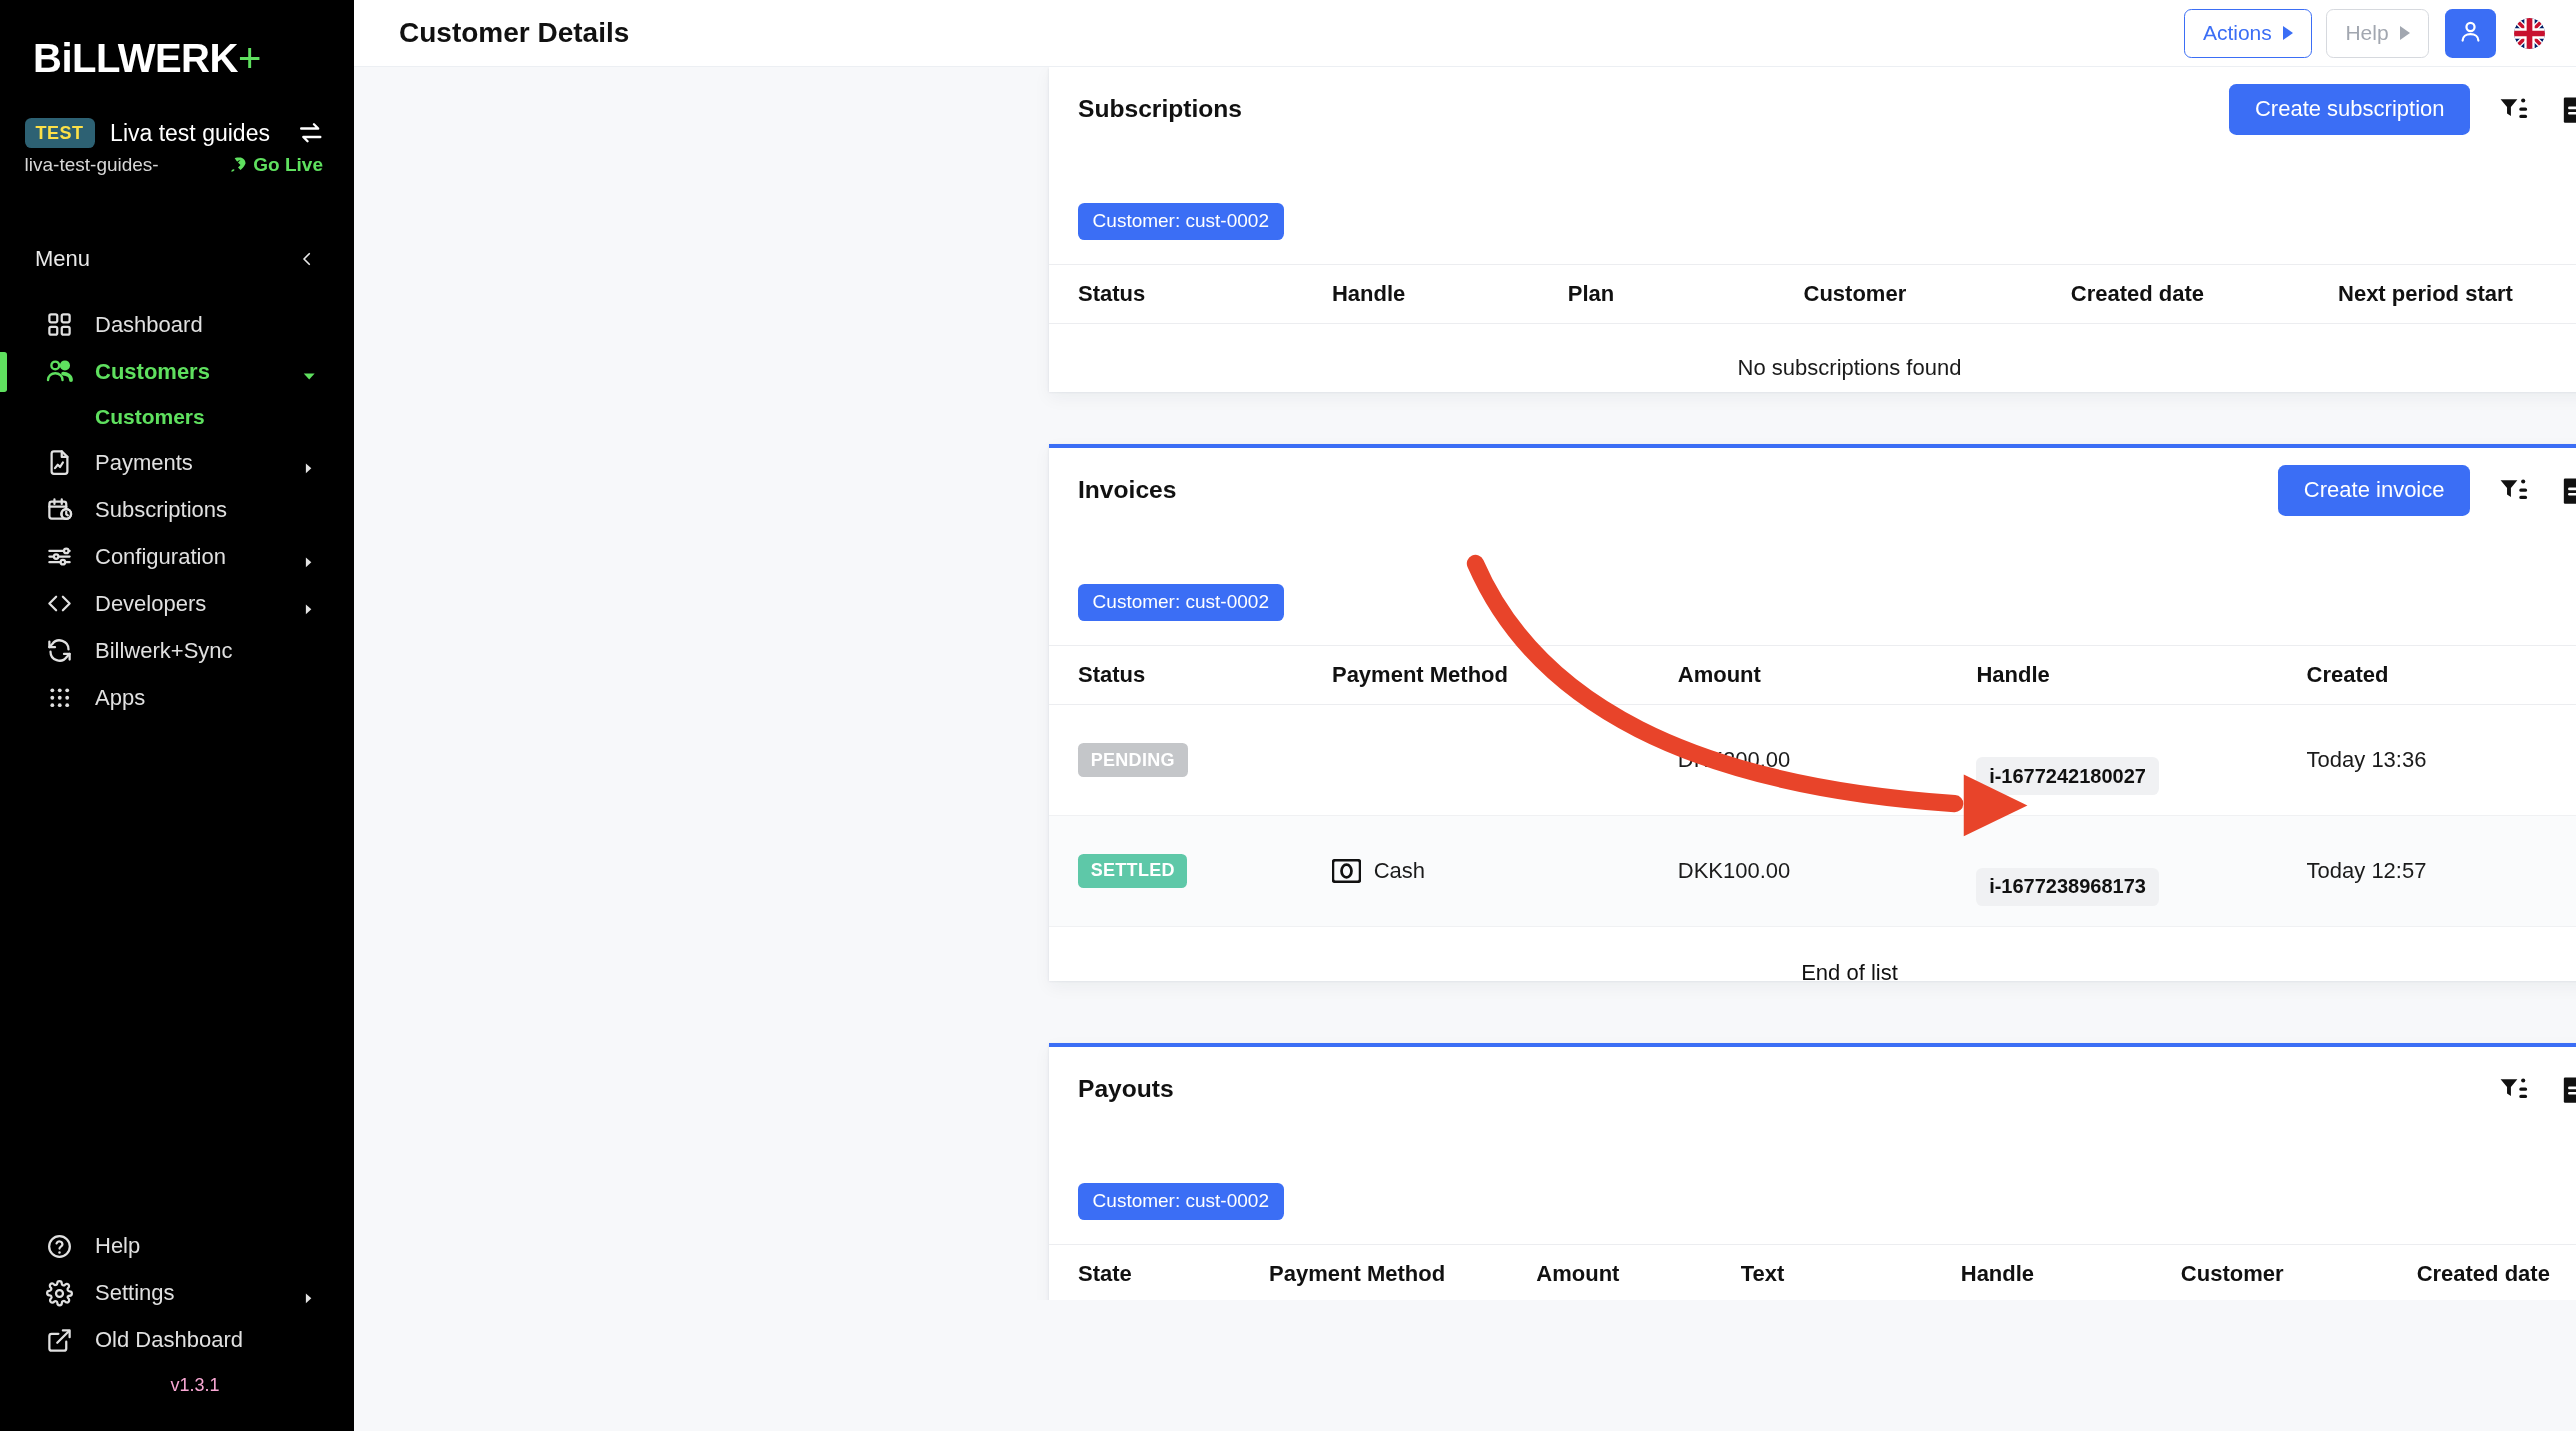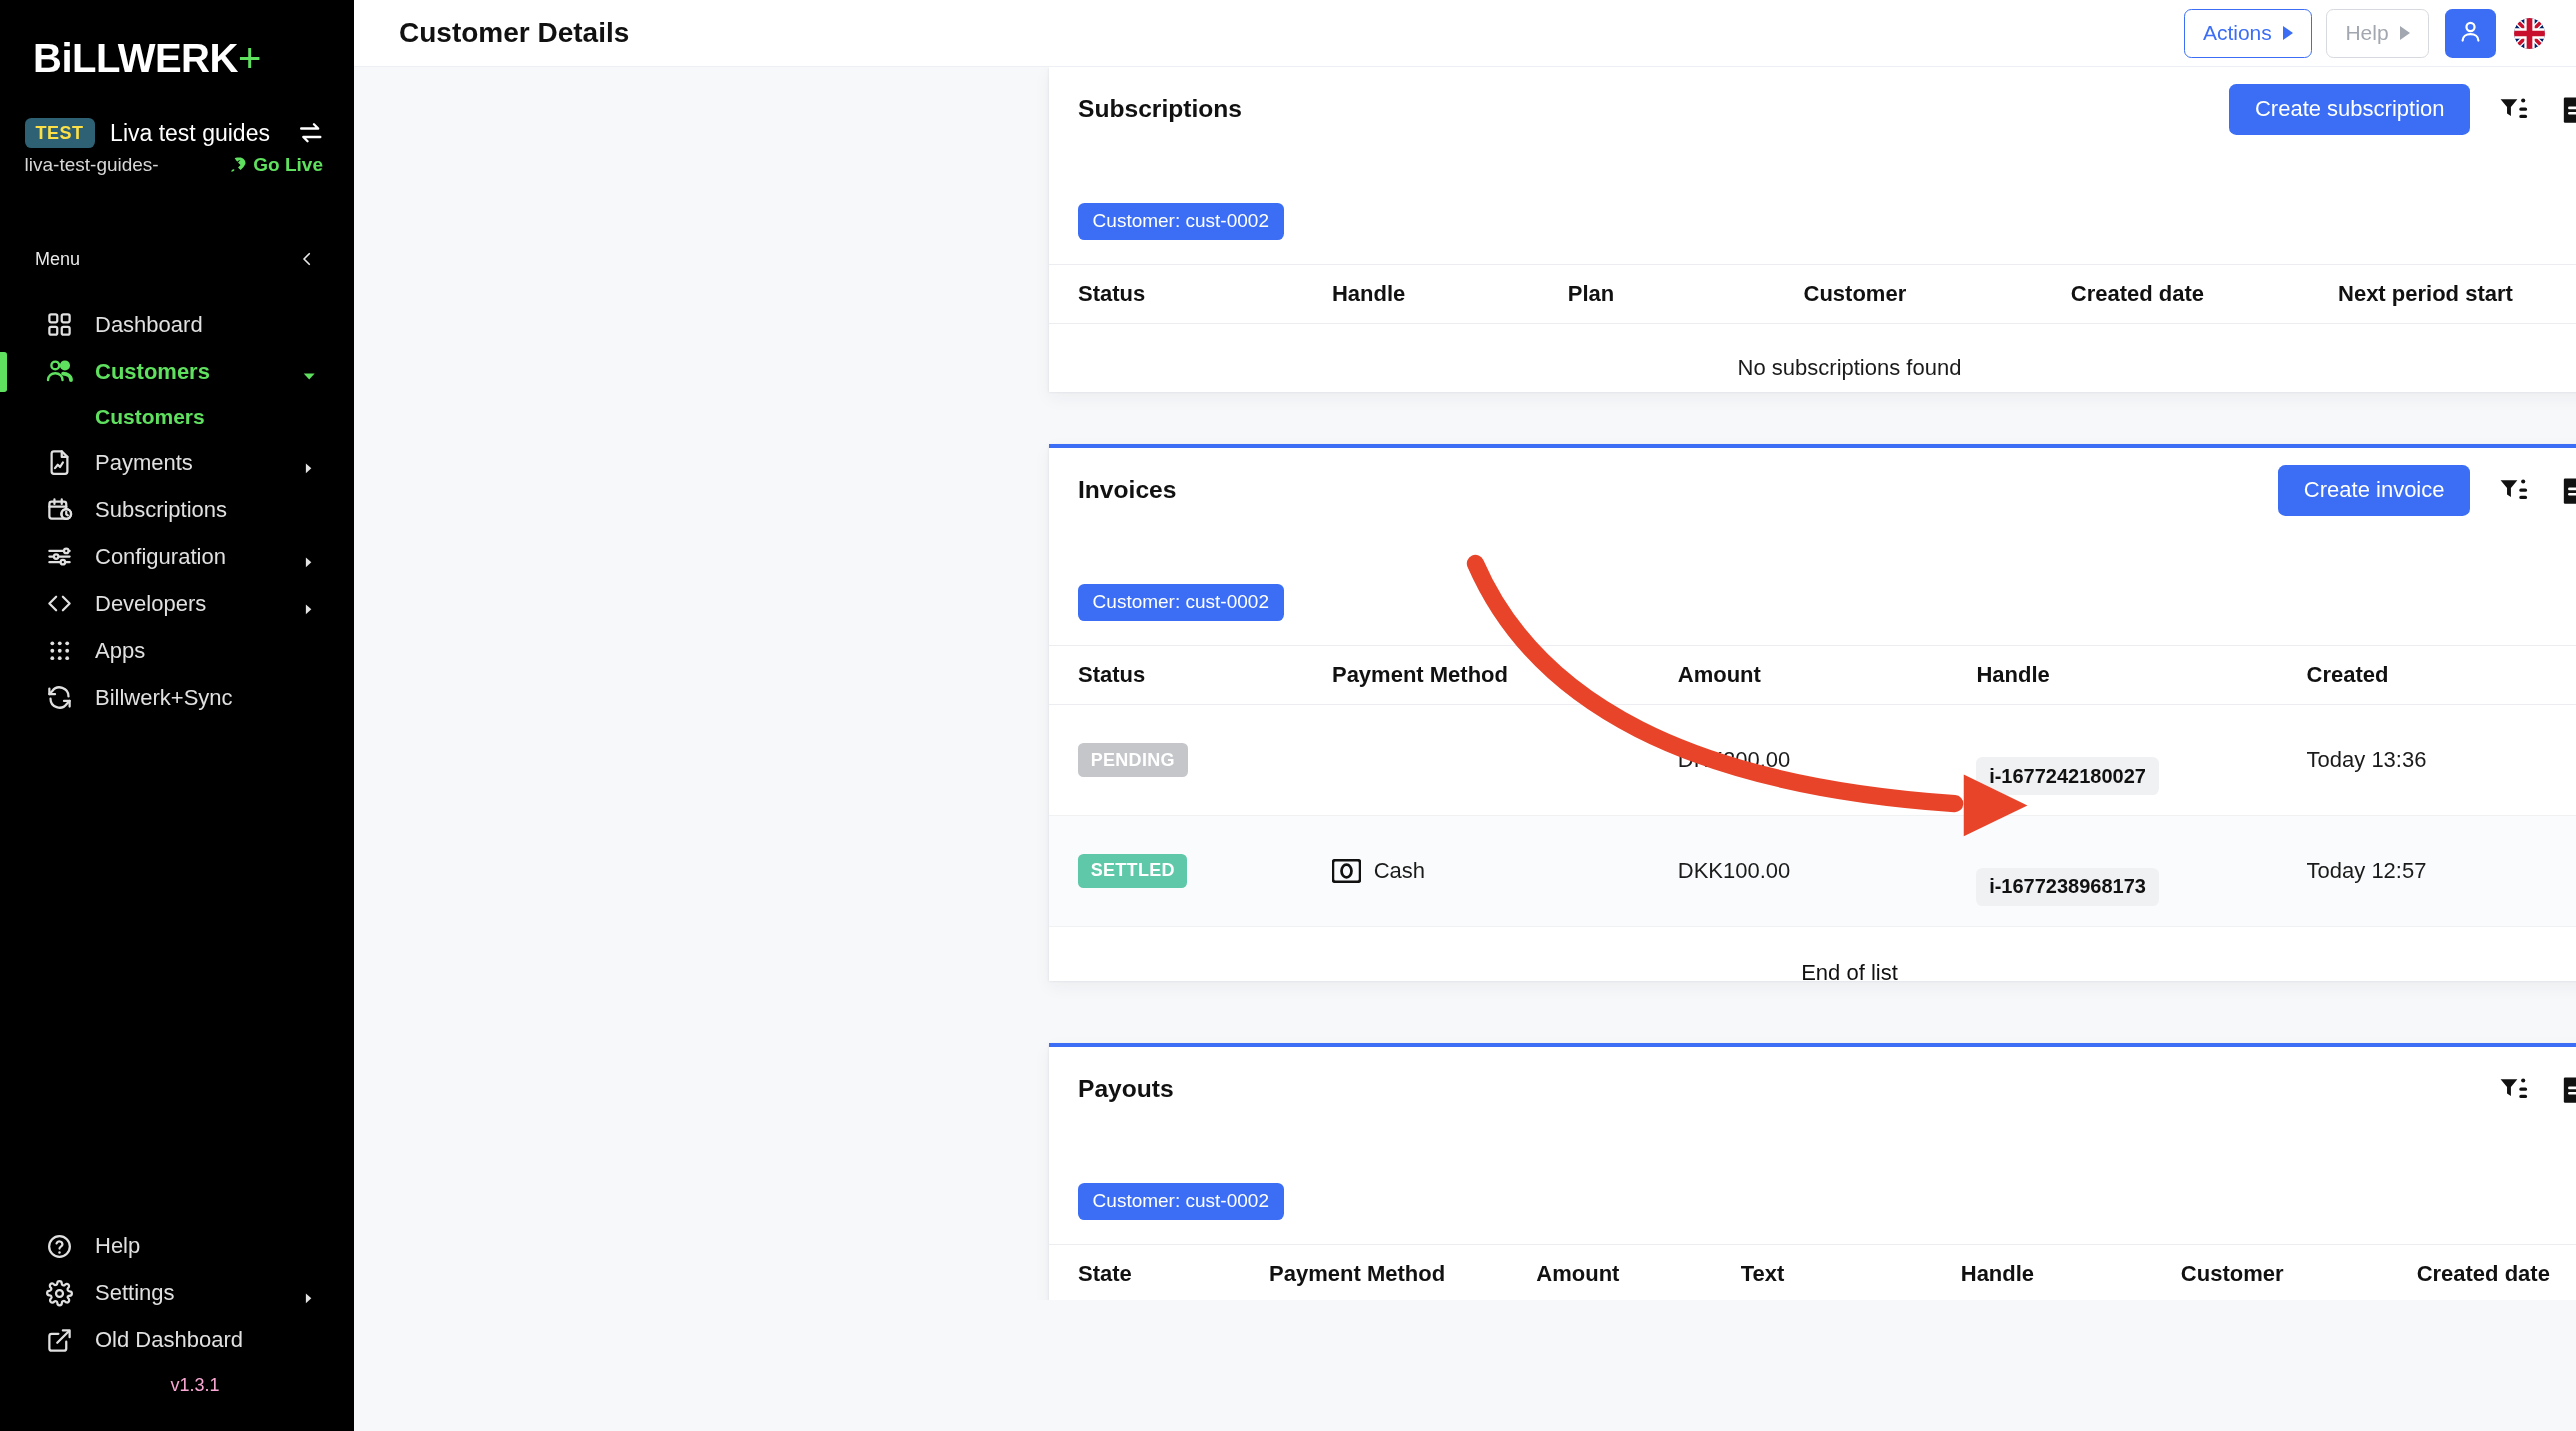--- a/index.html
+++ b/index.html
@@ -32,21 +32,21 @@
   .swap-icon { width: 25.5px; height: 25.5px; color: #fff; }
   .env-sub { display: flex; align-items: center; padding: 1.8px 31px 0 24.6px; margin-top: 4.5px; }
   .env-handle { color: #d7d7d7; font-size: 19px; flex: 1; }
   .golive { color: #5fe05f; font-size: 19px; font-weight: 700; display: flex; align-items: center; gap: 5.5px; }
   .rocket { width: 20px; height: 20px; }
 
   .menu-head {
     display: flex; align-items: center; justify-content: space-between;
     padding: 0 38px 0 35px; margin-top: 65px; height: 36px;
   }
-  .menu-head .label { font-size: 18px; color: #e9e9e9; }
+  .menu-head .label { font-size: 22px; color: #e9e9e9; }
   .chev-left { width: 18px; height: 18px; color: #e9e9e9; }
 
   .nav { margin-top: 24px; }
   .nav-item {
     display: flex; align-items: center; height: 47px;
     padding-left: 44px; position: relative; cursor: pointer;
     color: #e0e0e0; font-size: 22px;
   }
   .nav-item .ico { width: 31px; height: 31px; flex: 0 0 31px; margin-right: 20px; display: flex; align-items: center; justify-content: center; }
   .nav-item.active { color: #5fe05f; font-weight: 700; }
@@ -269,49 +269,49 @@
           <svg viewBox="0 0 24 24" width="27" height="27" fill="none" stroke="#e0e0e0" stroke-width="2" stroke-linecap="round" stroke-linejoin="round">
             <path d="M9 6l-6 6 6 6M15 6l6 6-6 6"></path>
           </svg>
         </span>
         <span>Developers</span>
         <span class="caret">
           <svg viewBox="0 0 24 24" width="14.6" height="14.6">
               <path d="M8 4l9 8-9 8z" fill="#e3e3e3"></path>
             </svg>
         </span>
+      </div>
+
+      <div class="nav-item">
+        <span class="ico">
+          <svg viewBox="0 0 24 24" width="27" height="27" fill="none" stroke="#e0e0e0" stroke-width="2" stroke-linecap="round" stroke-linejoin="round">
+            <path d="M20 11A8 8 0 005.6 6.2L3 9"></path>
+              <path d="M3 4v5h5"></path>
+            <path d="M4 13a8 8 0 0014.4 4.8L21 15"></path>
+              <path d="M21 20v-5h-5"></path>
+          </svg>
+        </span>
+        <span>Billwerk+Sync</span>
       </div>
 
       <div class="nav-item">
         <span class="ico">
           <svg viewBox="0 0 24 24" width="25.5" height="25.5" fill="#e0e0e0">
             <circle cx="5" cy="5" r="1.8"></circle>
               <circle cx="12" cy="5" r="1.8"></circle>
               <circle cx="19" cy="5" r="1.8"></circle>
             <circle cx="5" cy="12" r="1.8"></circle>
               <circle cx="12" cy="12" r="1.8"></circle>
               <circle cx="19" cy="12" r="1.8"></circle>
             <circle cx="5" cy="19" r="1.8"></circle>
               <circle cx="12" cy="19" r="1.8"></circle>
               <circle cx="19" cy="19" r="1.8"></circle>
           </svg>
         </span>
         <span>Apps</span>
-      </div>
-
-      <div class="nav-item">
-        <span class="ico">
-          <svg viewBox="0 0 24 24" width="27" height="27" fill="none" stroke="#e0e0e0" stroke-width="2" stroke-linecap="round" stroke-linejoin="round">
-            <path d="M20 11A8 8 0 005.6 6.2L3 9"></path>
-              <path d="M3 4v5h5"></path>
-            <path d="M4 13a8 8 0 0014.4 4.8L21 15"></path>
-              <path d="M21 20v-5h-5"></path>
-          </svg>
-        </span>
-        <span>Billwerk+Sync</span>
       </div>
     </nav>
 
     <div class="nav-bottom">
       <div class="nav-item">
         <span class="ico">
           <svg viewBox="0 0 24 24" width="27" height="27" fill="none" stroke="#e0e0e0" stroke-width="2" stroke-linecap="round">
             <circle cx="12" cy="12" r="9.2"></circle>
               <path d="M9.4 9.2a2.7 2.7 0 015.2 1c0 1.8-2.6 2-2.6 3.6"></path>
               <circle cx="12" cy="17.3" r="1.1" fill="#e0e0e0" stroke="none"></circle>

